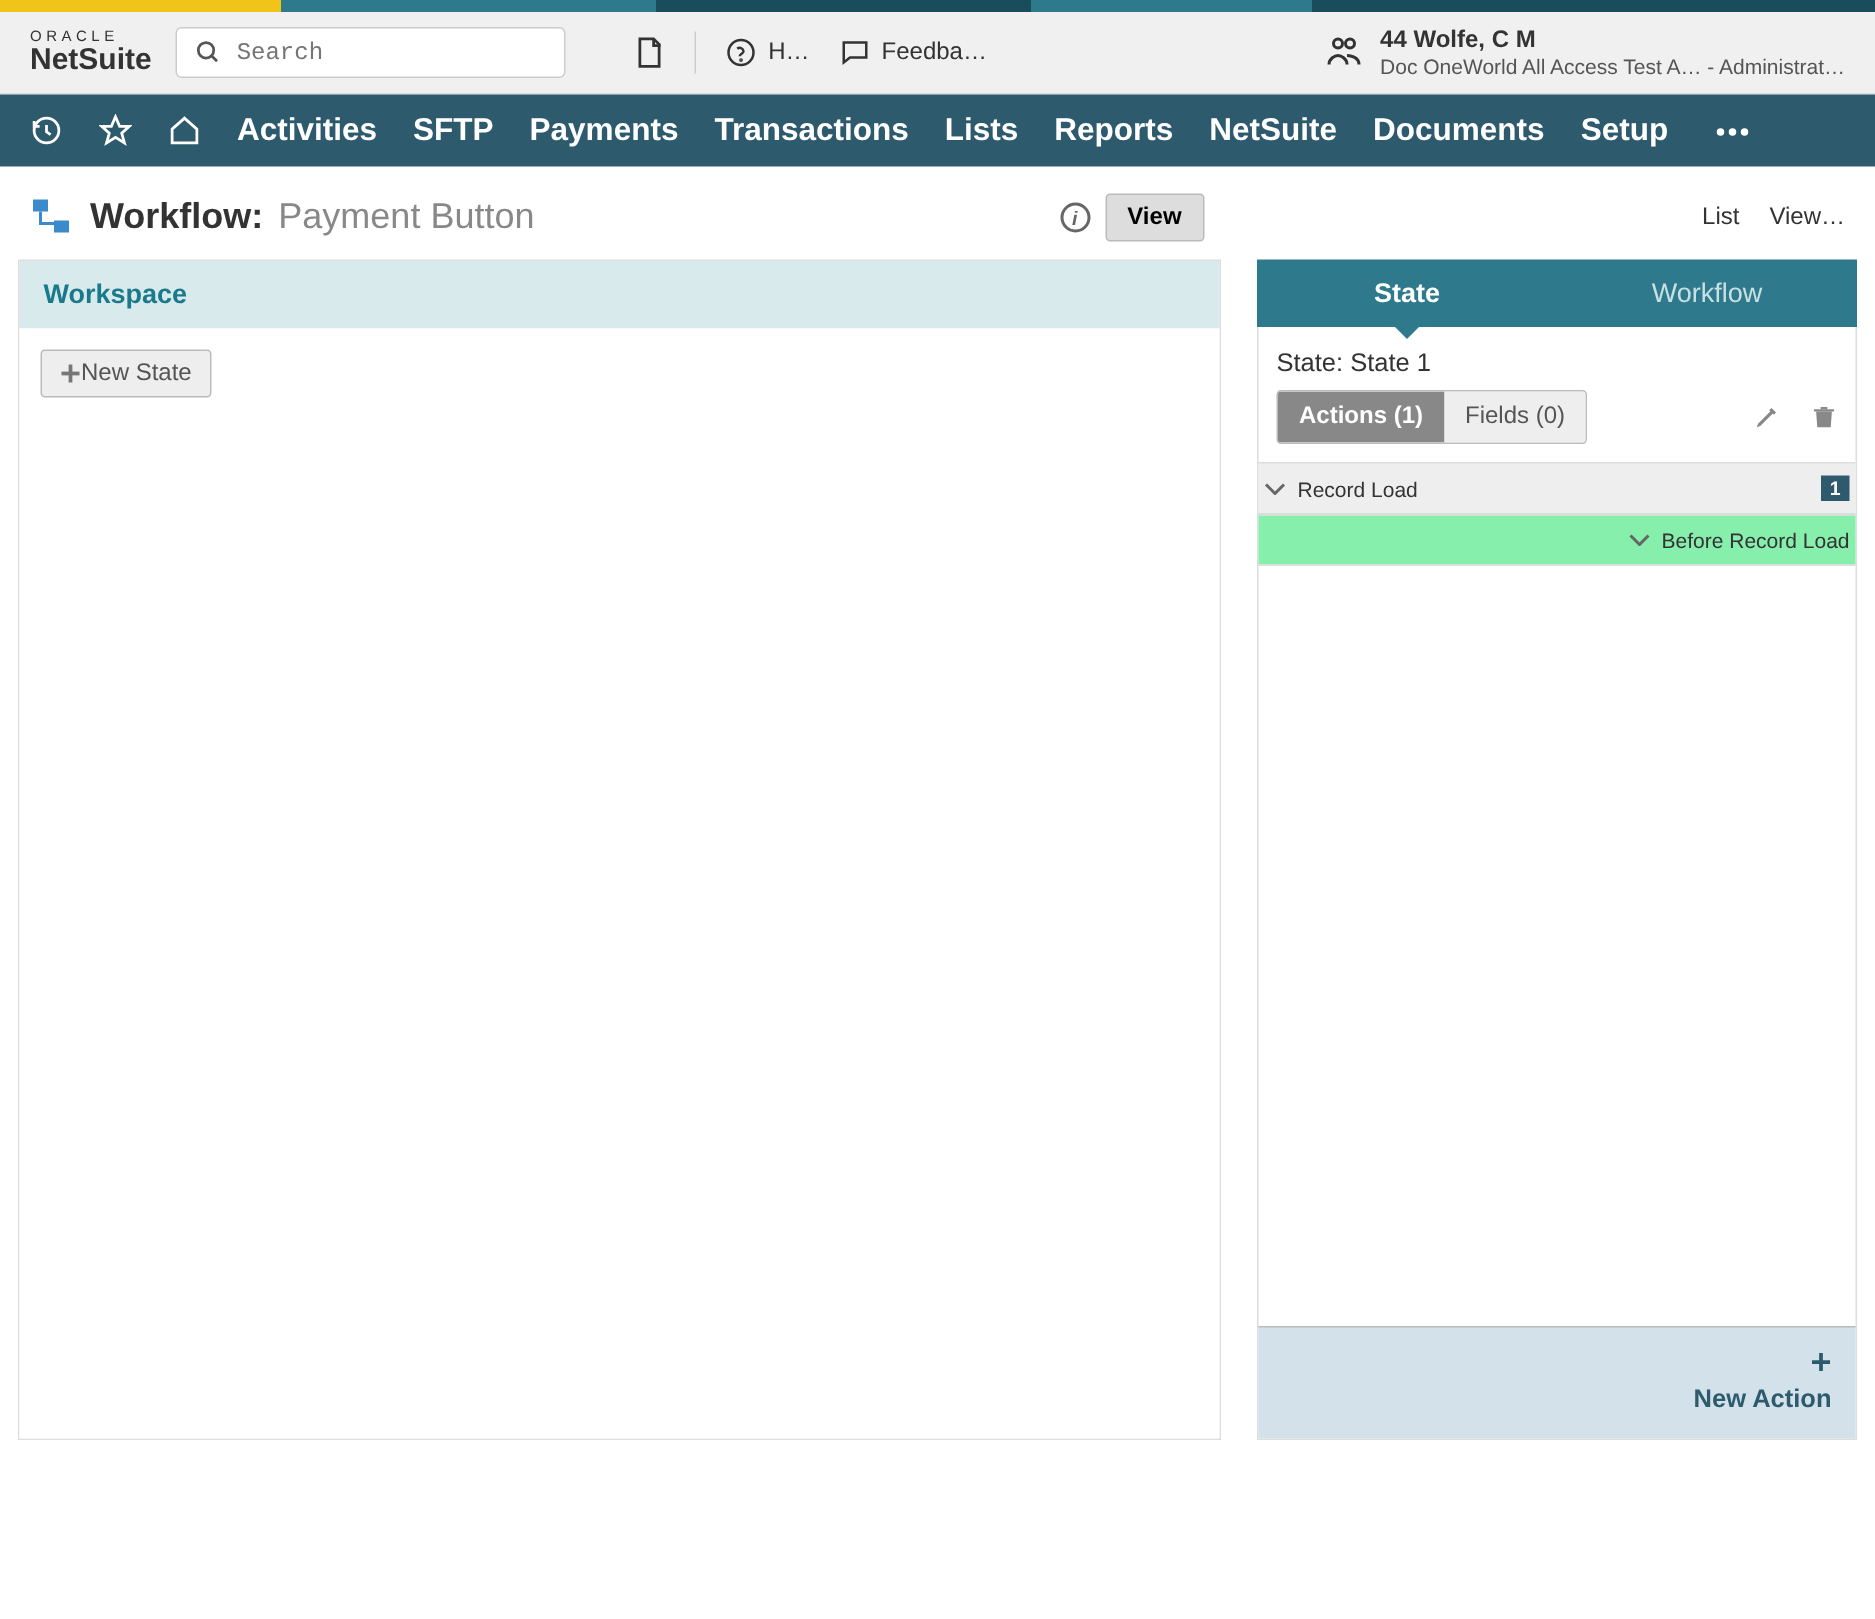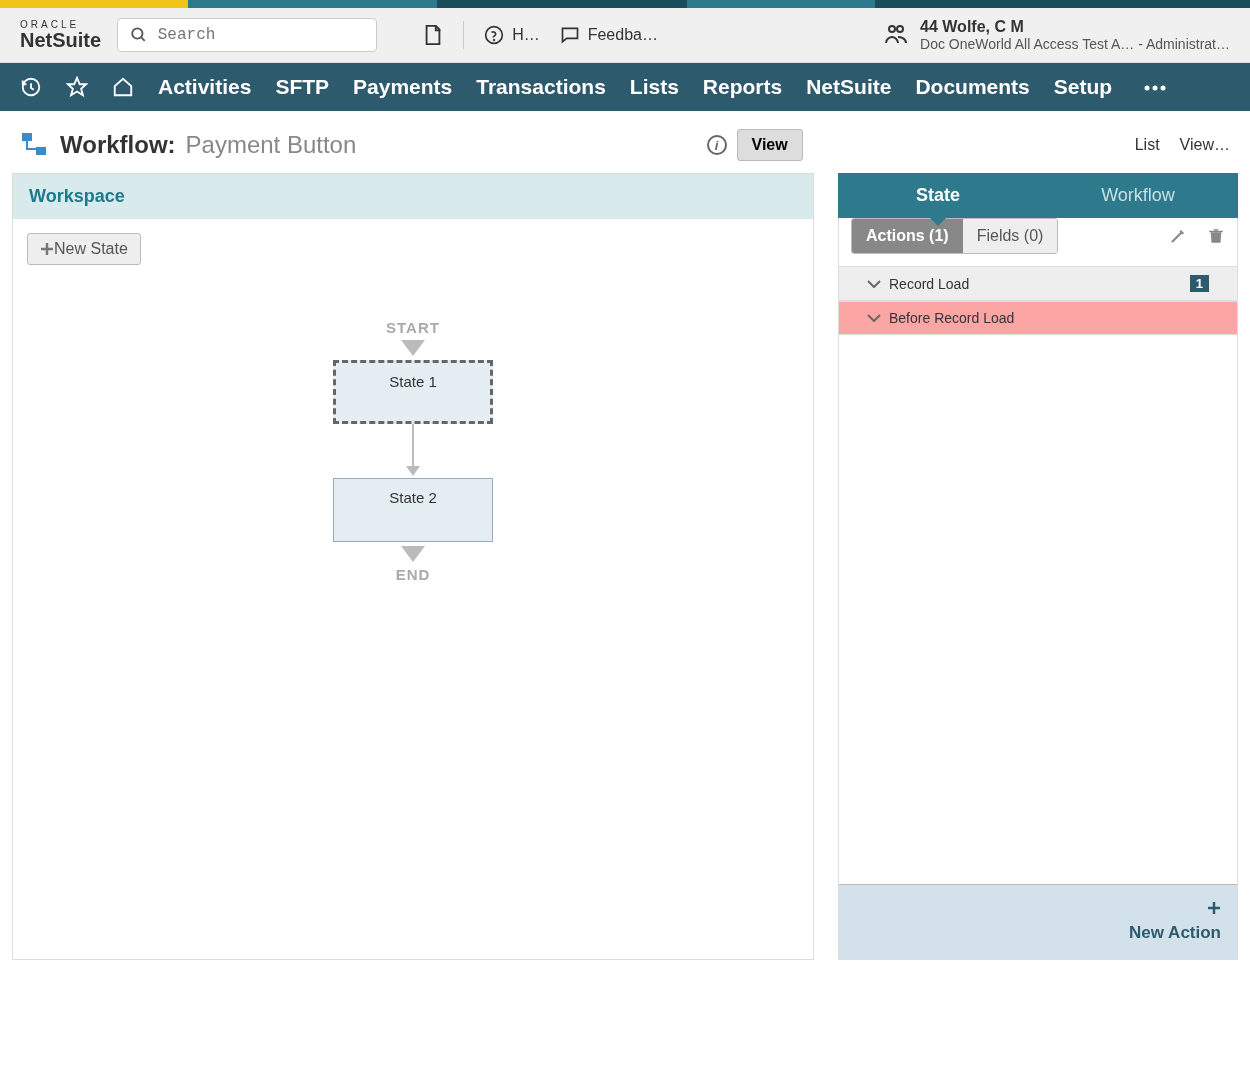--- a/index.html
+++ b/index.html
@@ -51,22 +51,22 @@
 .side-tab.active:after { content: ''; position: absolute; bottom: -8px; left: 50%; transform: translateX(-50%); width: 0; height: 0; border-left: 10px solid transparent; border-right: 10px solid transparent; border-top: 10px solid #2e7a8c; z-index: 1; }
 .side-body { border: 1px solid #ddd; border-top: none; flex: 1; display: flex; flex-direction: column; background: #fff; }
 .state-title { padding: 14px 12px 8px; font-size: 17px; }
 .pill-row { display: flex; align-items: center; padding: 0 12px 12px; gap: 0; }
 .pill-group { display: flex; border: 1px solid #bbb; border-radius: 3px; overflow: hidden; }
 .pill { padding: 8px 14px; font-size: 16px; cursor: pointer; }
 .pill.active { background: #888; color: #fff; font-weight: bold; }
 .pill:not(.active) { background: #eee; color: #555; }
 .pill-actions { margin-left: auto; display: flex; gap: 20px; }
 .icon-btn { color: #888; cursor: pointer; }
-.trigger-row { display: flex; align-items: center; padding: 8px 28px; border-top: 1px solid #ddd; border-bottom: 1px solid #ddd; background: #eee; cursor: pointer; }
-.trigger-row.sub { background: #fca5a5; }
+.trigger-row { display: flex; align-items: center; padding: 8px 4px; border-top: 1px solid #ddd; border-bottom: 1px solid #ddd; background: #eee; cursor: pointer; }
+.trigger-row.sub { background: #86efac; justify-content: flex-end; }
 .count-badge { margin-left: auto; background: #2e5a6e; color: #fff; font-size: 13px; font-weight: bold; padding: 1px 6px; }
 .chevron-down { display: inline-block; width: 14px; height: 8px; margin-right: 8px; }
 .chevron-down svg { display: block; }
 .action-row { padding: 10px 12px 10px 30px; border-bottom: 1px solid #eee; font-size: 15px; }
 .action-name { color: #2e5a6e; font-weight: bold; cursor: pointer; }
 .action-detail { color: #777; margin-left: 6px; }
 .side-footer { margin-top: auto; background: #d3e2ea; padding: 16px; display: flex; align-items: flex-end; gap: 8px; color: #2e5a6e; font-weight: bold; font-size: 17px; cursor: pointer; border-top: 1px solid #bbb; flex-direction: column; }
 svg { display: inline-block; vertical-align: middle; }
 </style>
 </head>
@@ -184,42 +184,33 @@
     <div class="workspace-panel">
       <div class="workspace-header">Workspace</div>
       <div class="workspace-body">
         <button class="new-state-btn">
           <svg width="14" height="14" viewBox="0 0 14 14" stroke="#777" stroke-width="2.5">
               <line x1="7" y1="1" x2="7" y2="13"></line>
               <line x1="1" y1="7" x2="13" y2="7"></line>
             </svg>
           <span>New State</span>
         </button>
-        <div class="diagram">
-          <span class="diagram-label">START</span>
-          <div class="arrow-down"></div>
-          <div class="state-box selected">
-            <span>State 1</span>
-          </div>
-          <div class="connector"></div>
-          <div class="state-box" style="margin-top:4px">
-            <span>State 2</span>
-          </div>
-          <div class="arrow-down"></div>
-          <span class="diagram-label">END</span>
-        </div>
       </div>
     </div>
 
     <div class="side-panel">
       <div class="side-tabs">
         <div class="side-tab active">State</div>
         <div class="side-tab">Workflow</div>
       </div>
       <div class="side-body">
+        <div class="state-title">
+          <span>State:</span>
+          <span>State 1</span>
+        </div>
         <div class="pill-row">
           <div class="pill-group">
             <div class="pill active">Actions (1)</div>
             <div class="pill">Fields (0)</div>
           </div>
           <div class="pill-actions">
             <span class="icon-btn">
               <svg width="18" height="18" viewBox="0 0 24 24" fill="#888">
                   <path d="M3 21l3-1 12-12-2-2L4 18z"></path>
                   <path d="M16 4l4 4-2 2-4-4z"></path>

